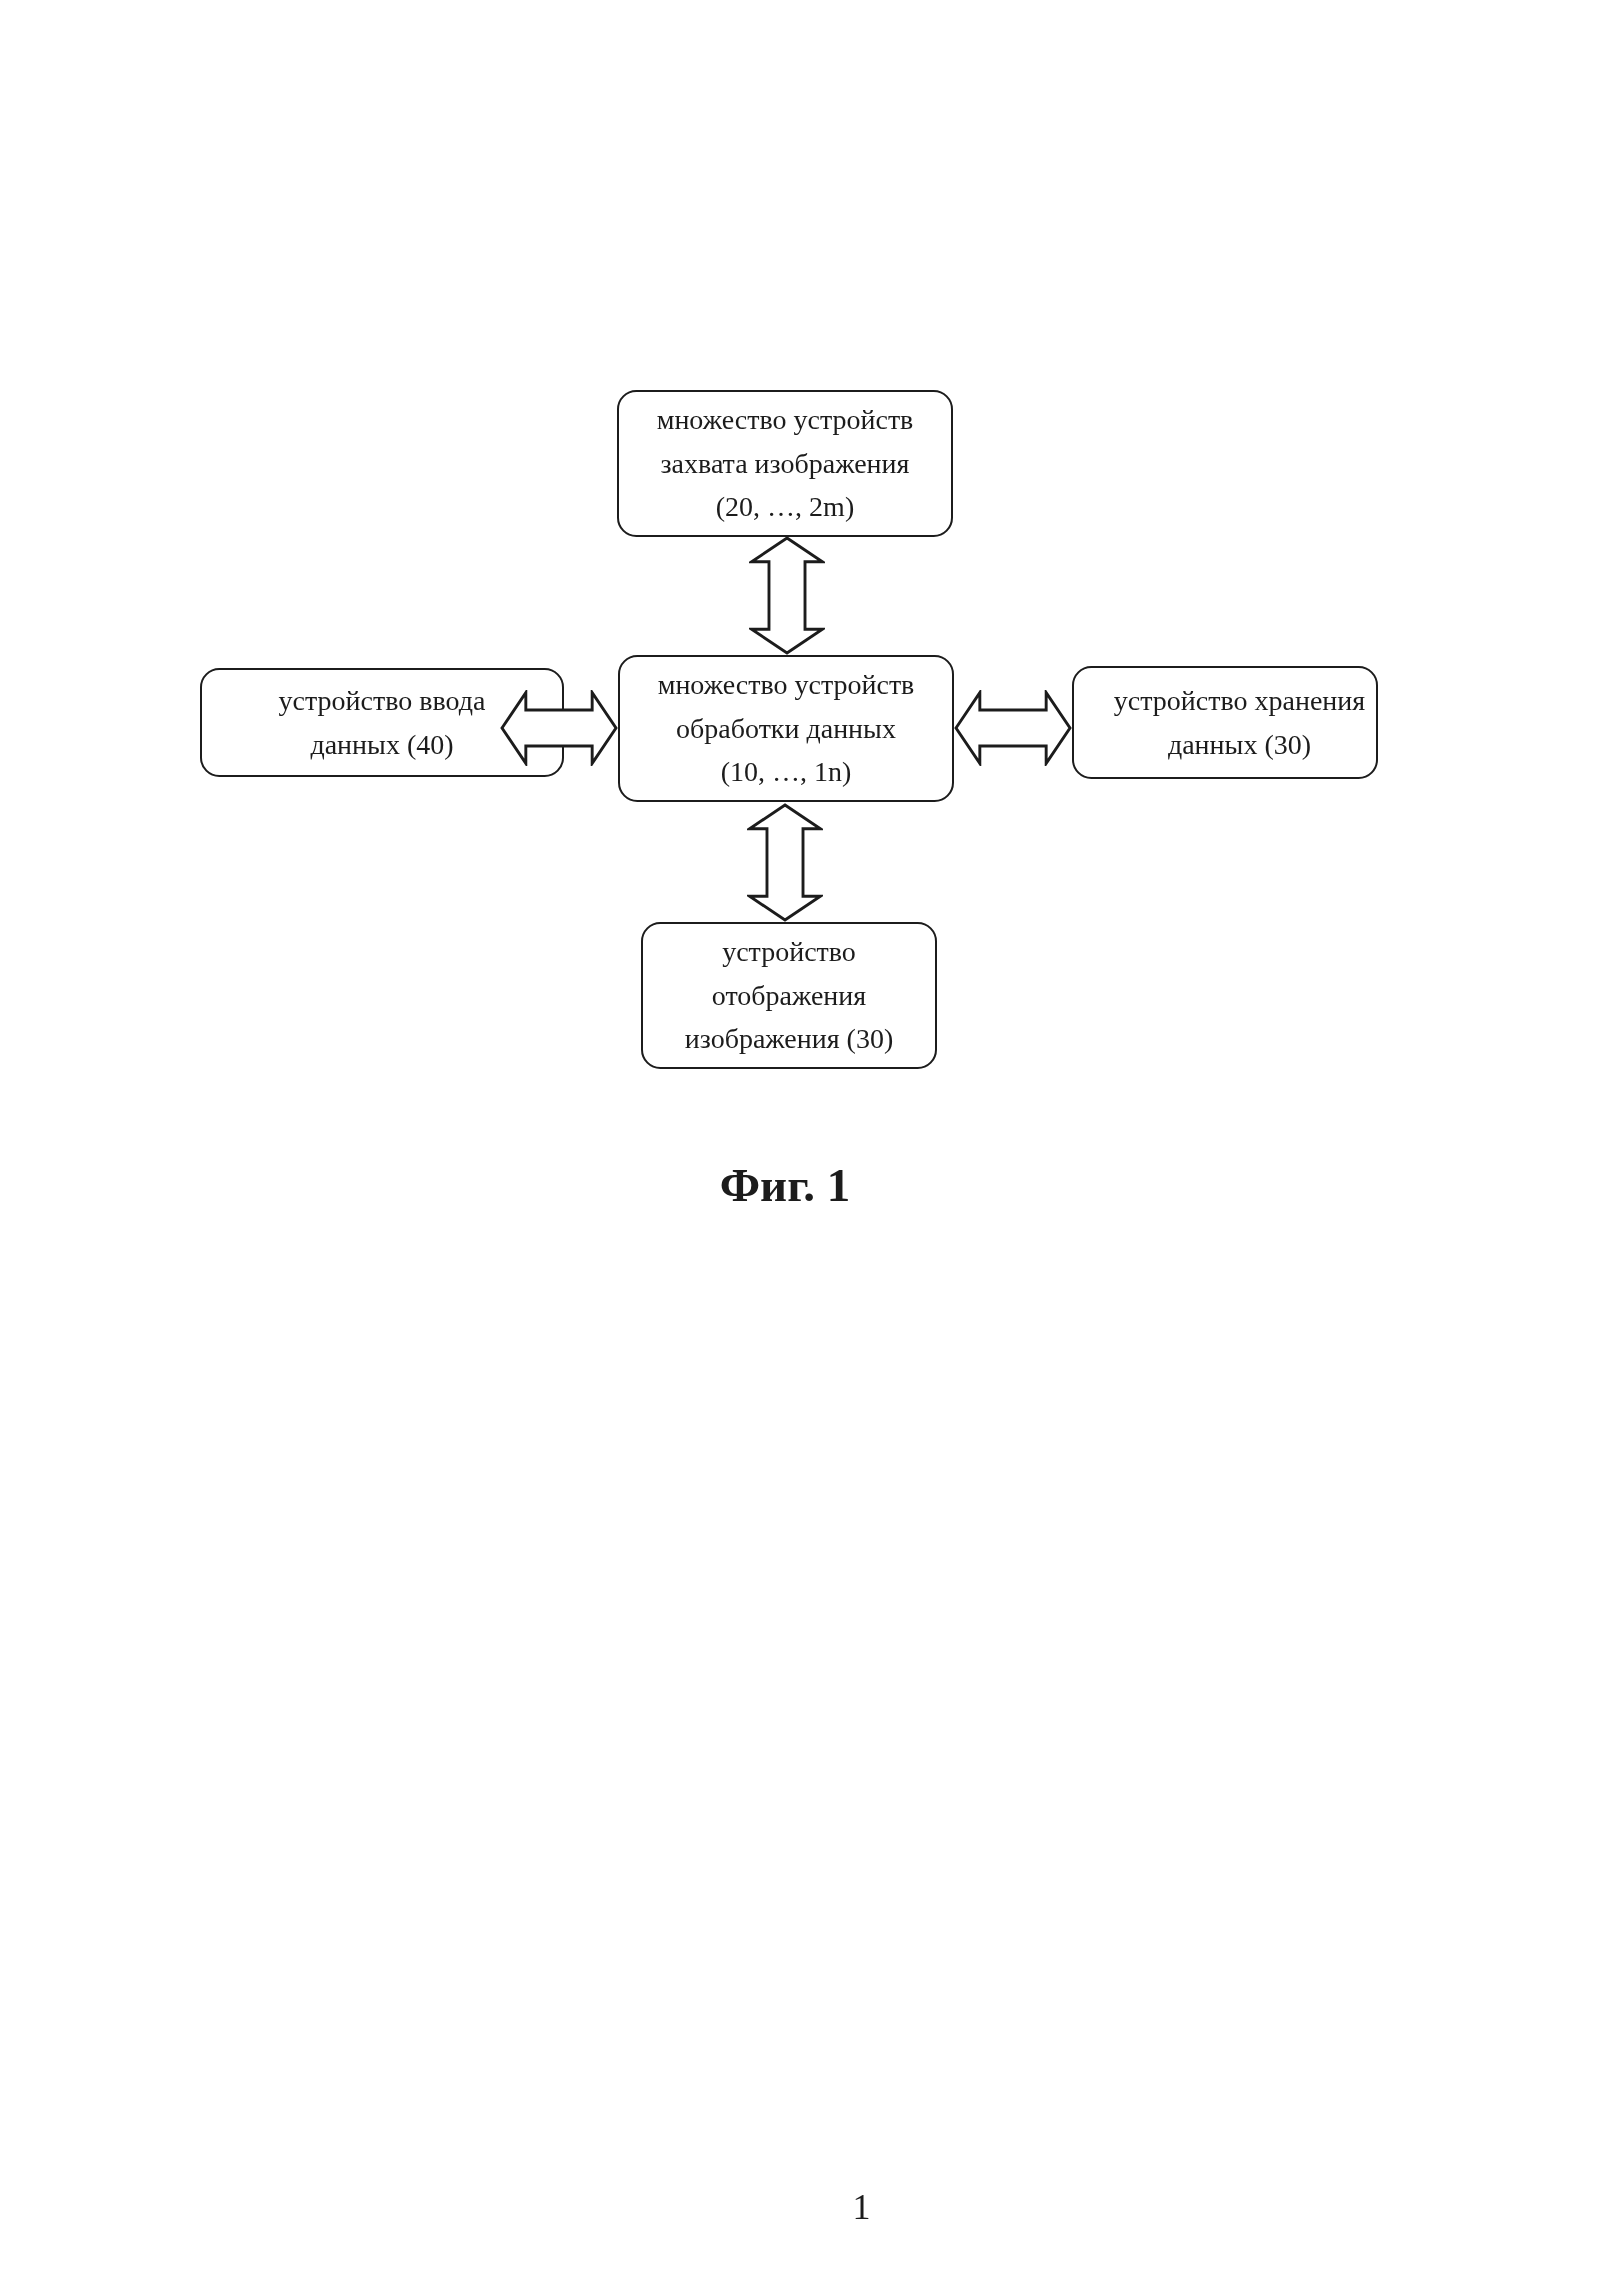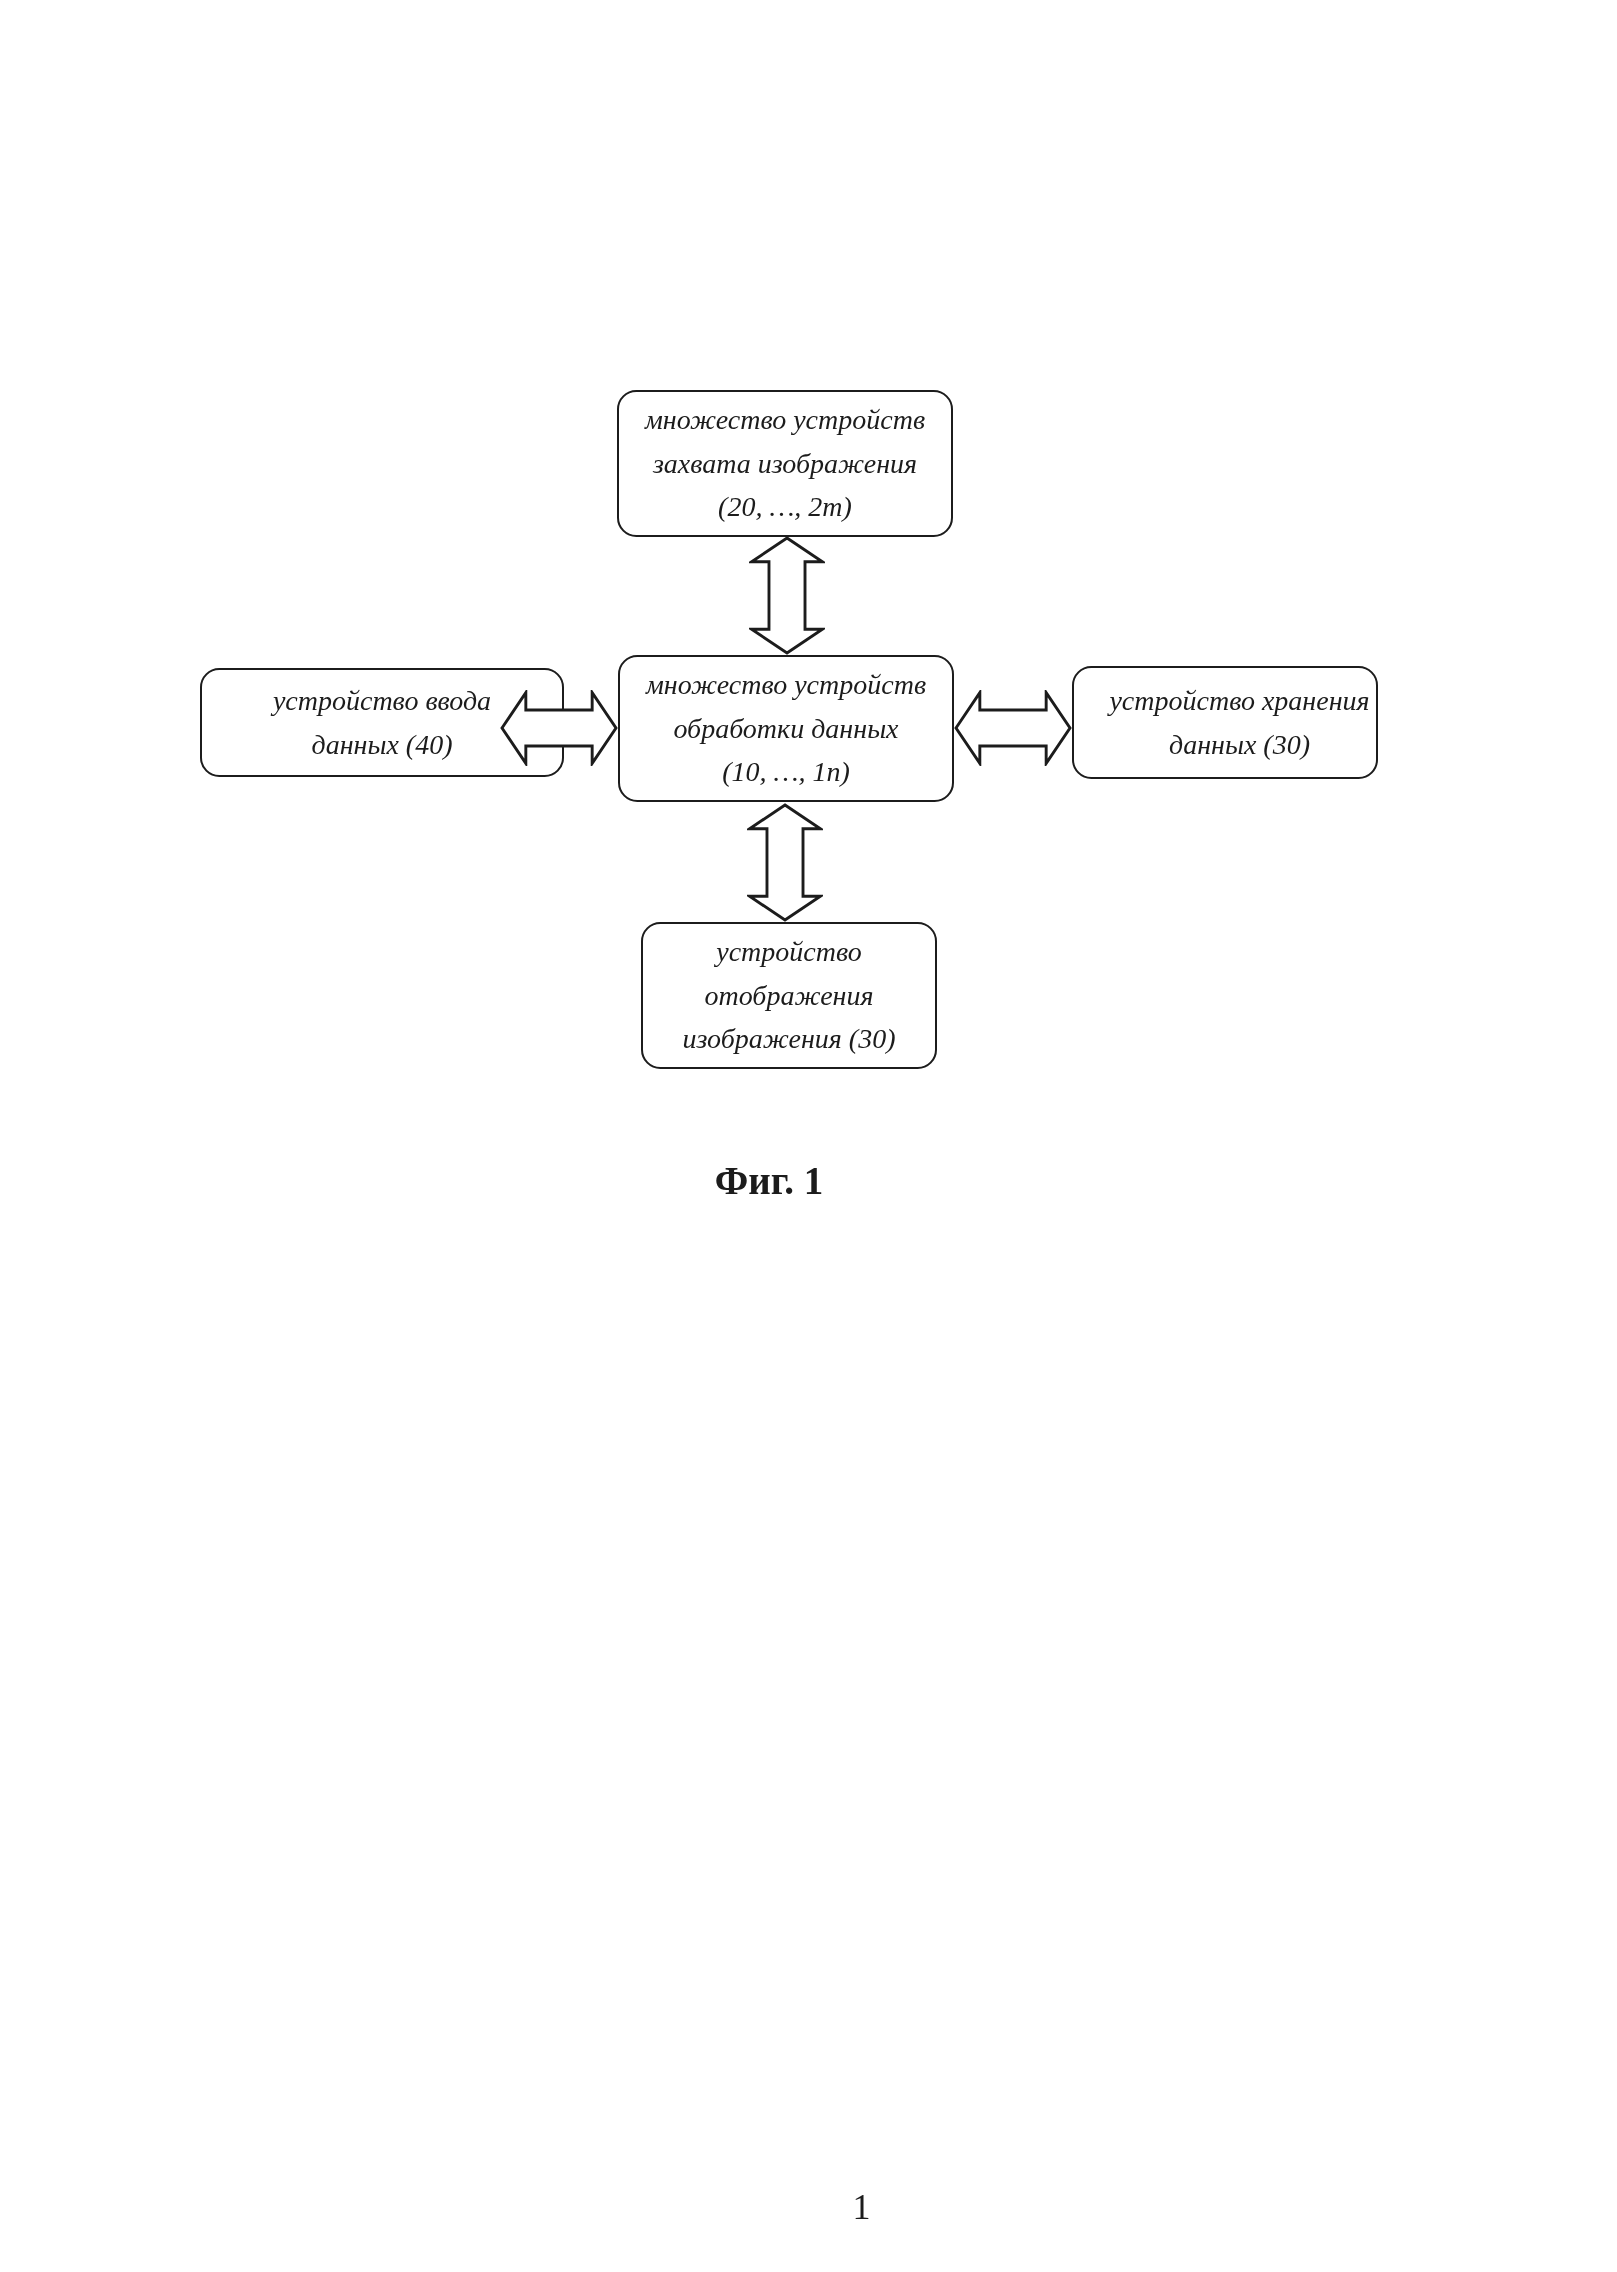--- a/index.html
+++ b/index.html
@@ -22,39 +22,38 @@
     border: 2.6px solid var(--ink, #1c1c1c);
     border-radius: 19.3px;
     background: var(--paper, #ffffff);
     display: flex;
     align-items: center;
     justify-content: center;
     text-align: center;
     white-space: pre-line;
     font-size: 28px;
     line-height: 1.56;
-    font-style: italic;
   }
   .arrow {
     position: absolute;
     display: block;
   }
   .arrow polygon {
     fill: var(--paper, #ffffff);
     stroke: var(--ink, #1c1c1c);
     stroke-width: 4.5;
     stroke-linejoin: miter;
   }
   .caption {
     position: absolute;
-    left: 608px;
+    left: 624px;
     top: 1158px;
     width: 322px;
     text-align: center;
-    font-size: 39px;
+    font-size: 47px;
     font-weight: 700;
   }
   .pagenum {
     position: absolute;
     left: 797px;
     top: 2186px;
     width: 129px;
     text-align: center;
     font-size: 36px;
   }

